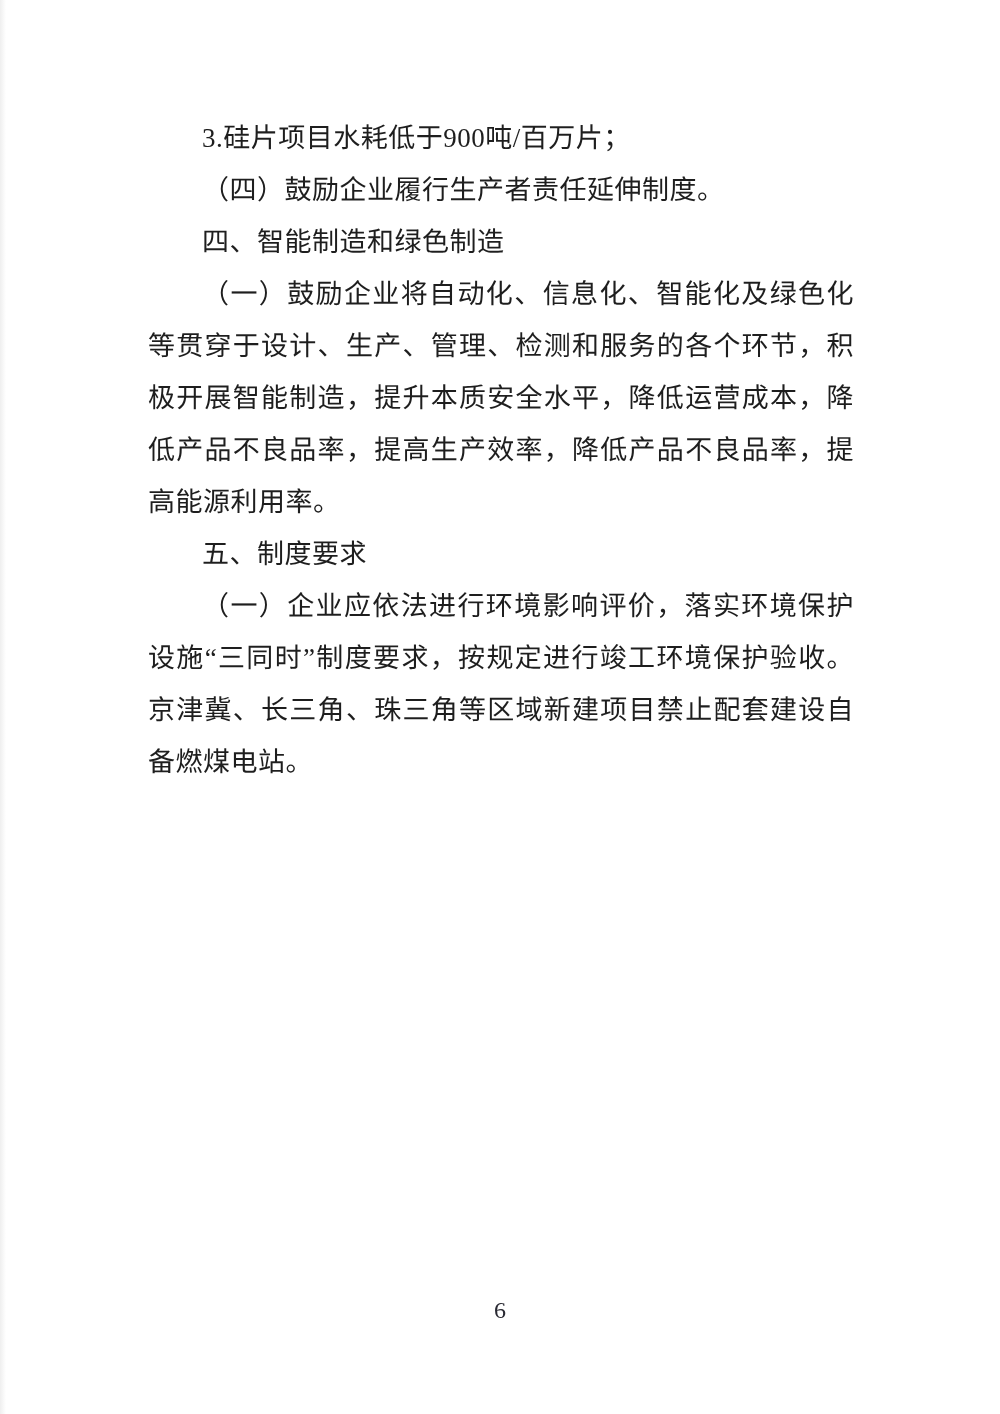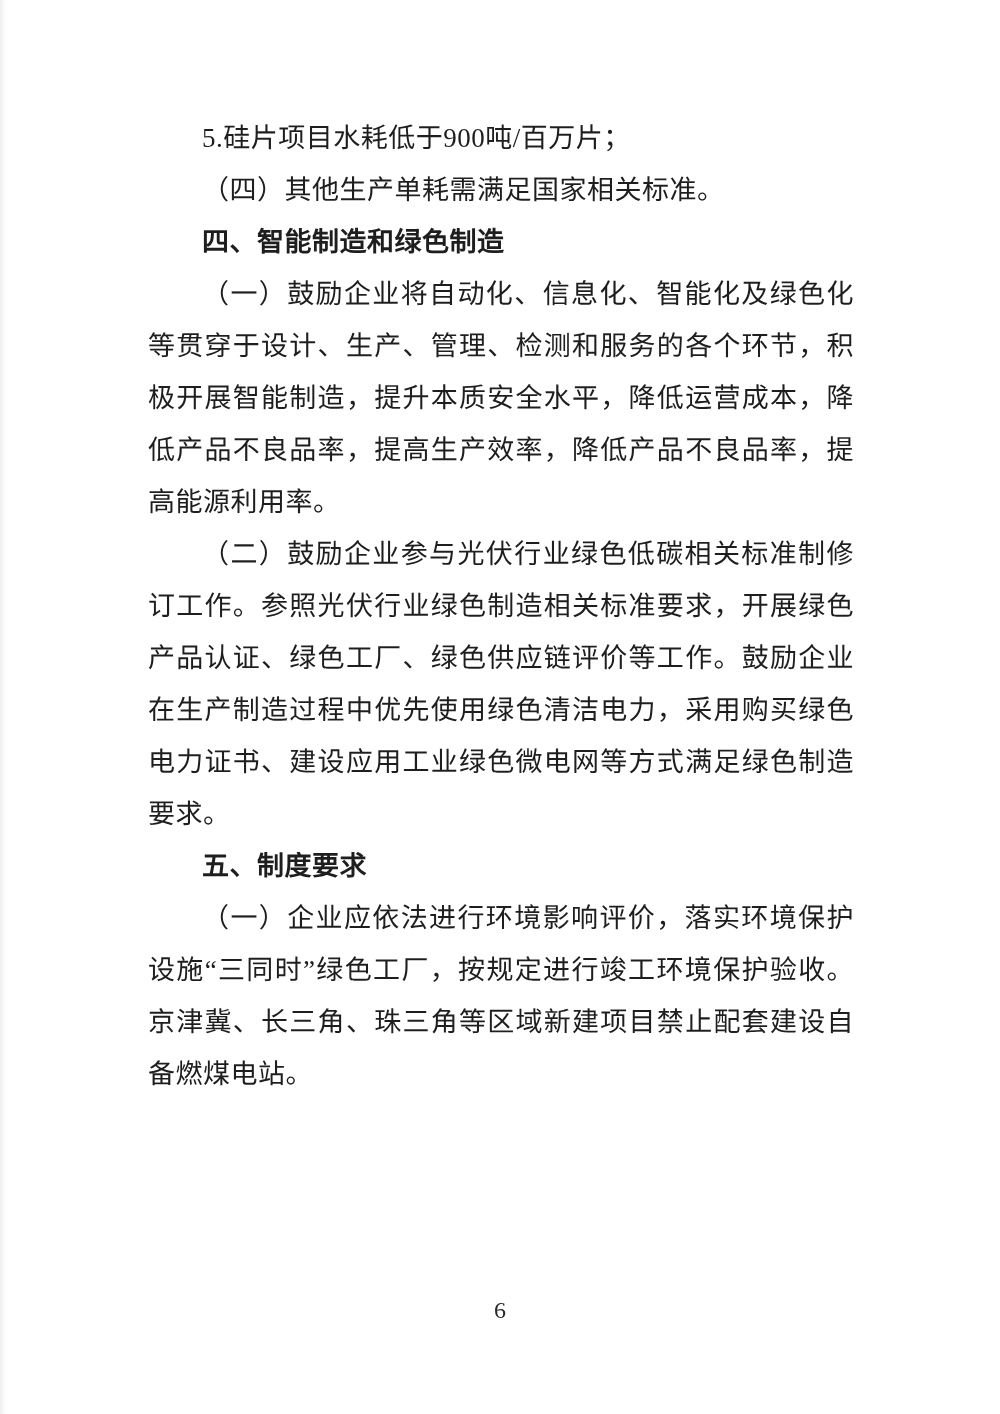--- a/index.html
+++ b/index.html
@@ -42,21 +42,21 @@
   .para {
     margin: 0;
     text-indent: 2em;
     text-align: justify;
     text-justify: inter-ideograph;
   }
   .heading {
     margin: 0;
     text-indent: 2em;
     font-family: "Liberation Sans", "DejaVu Sans", sans-serif;
-    font-weight: bold;
+    font-weight: normal;
     font-size: 27px;
     line-height: 52px;
     text-align: left;
   }
   .page-number {
     position: absolute;
     left: 0;
     top: 1292px;
     width: 100%;
     text-align: center;
@@ -66,23 +66,22 @@
     color: #2a2a33;
   }
 </style>
 </head>
 <body>
 
 <div class="page">
   <div class="scan-edge"></div>
 
   <div class="content">
-    <p class="para">5.硅片项目水耗低于900吨/百万片；</p>
-    <p class="para">（四）其他生产单耗需满足国家相关标准。</p>
+    <p class="para">3.硅片项目水耗低于900吨/百万片；</p>
+    <p class="para">（四）鼓励企业履行生产者责任延伸制度。</p>
     <h2 class="heading">四、智能制造和绿色制造</h2>
     <p class="para">（一）鼓励企业将自动化、信息化、智能化及绿色化等贯穿于设计、生产、管理、检测和服务的各个环节，积极开展智能制造，提升本质安全水平，降低运营成本，降低产品不良品率，提高生产效率，降低产品不良品率，提高能源利用率。</p>
-    <p class="para">（二）鼓励企业参与光伏行业绿色低碳相关标准制修订工作。参照光伏行业绿色制造相关标准要求，开展绿色产品认证、绿色工厂、绿色供应链评价等工作。鼓励企业在生产制造过程中优先使用绿色清洁电力，采用购买绿色电力证书、建设应用工业绿色微电网等方式满足绿色制造要求。</p>
     <h2 class="heading">五、制度要求</h2>
-    <p class="para">（一）企业应依法进行环境影响评价，落实环境保护设施“三同时”绿色工厂，按规定进行竣工环境保护验收。京津冀、长三角、珠三角等区域新建项目禁止配套建设自备燃煤电站。</p>
+    <p class="para">（一）企业应依法进行环境影响评价，落实环境保护设施“三同时”制度要求，按规定进行竣工环境保护验收。京津冀、长三角、珠三角等区域新建项目禁止配套建设自备燃煤电站。</p>
   </div>
 
   <div class="page-number">6</div>
 </div>
 
 </body></html>

